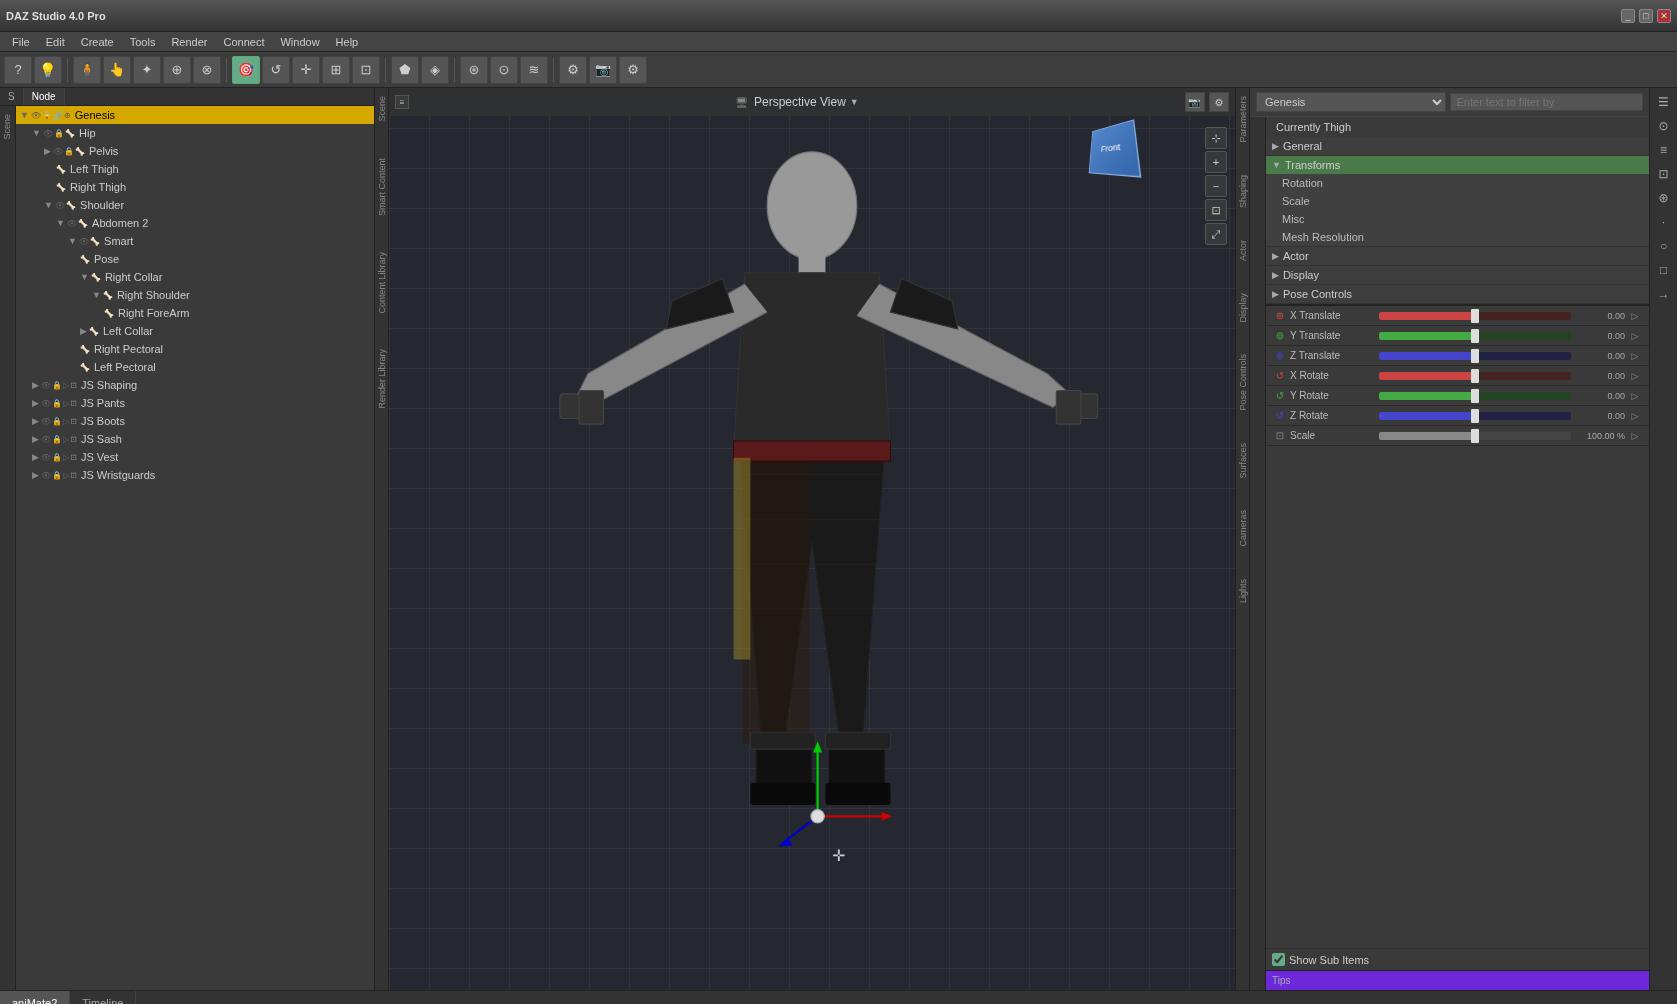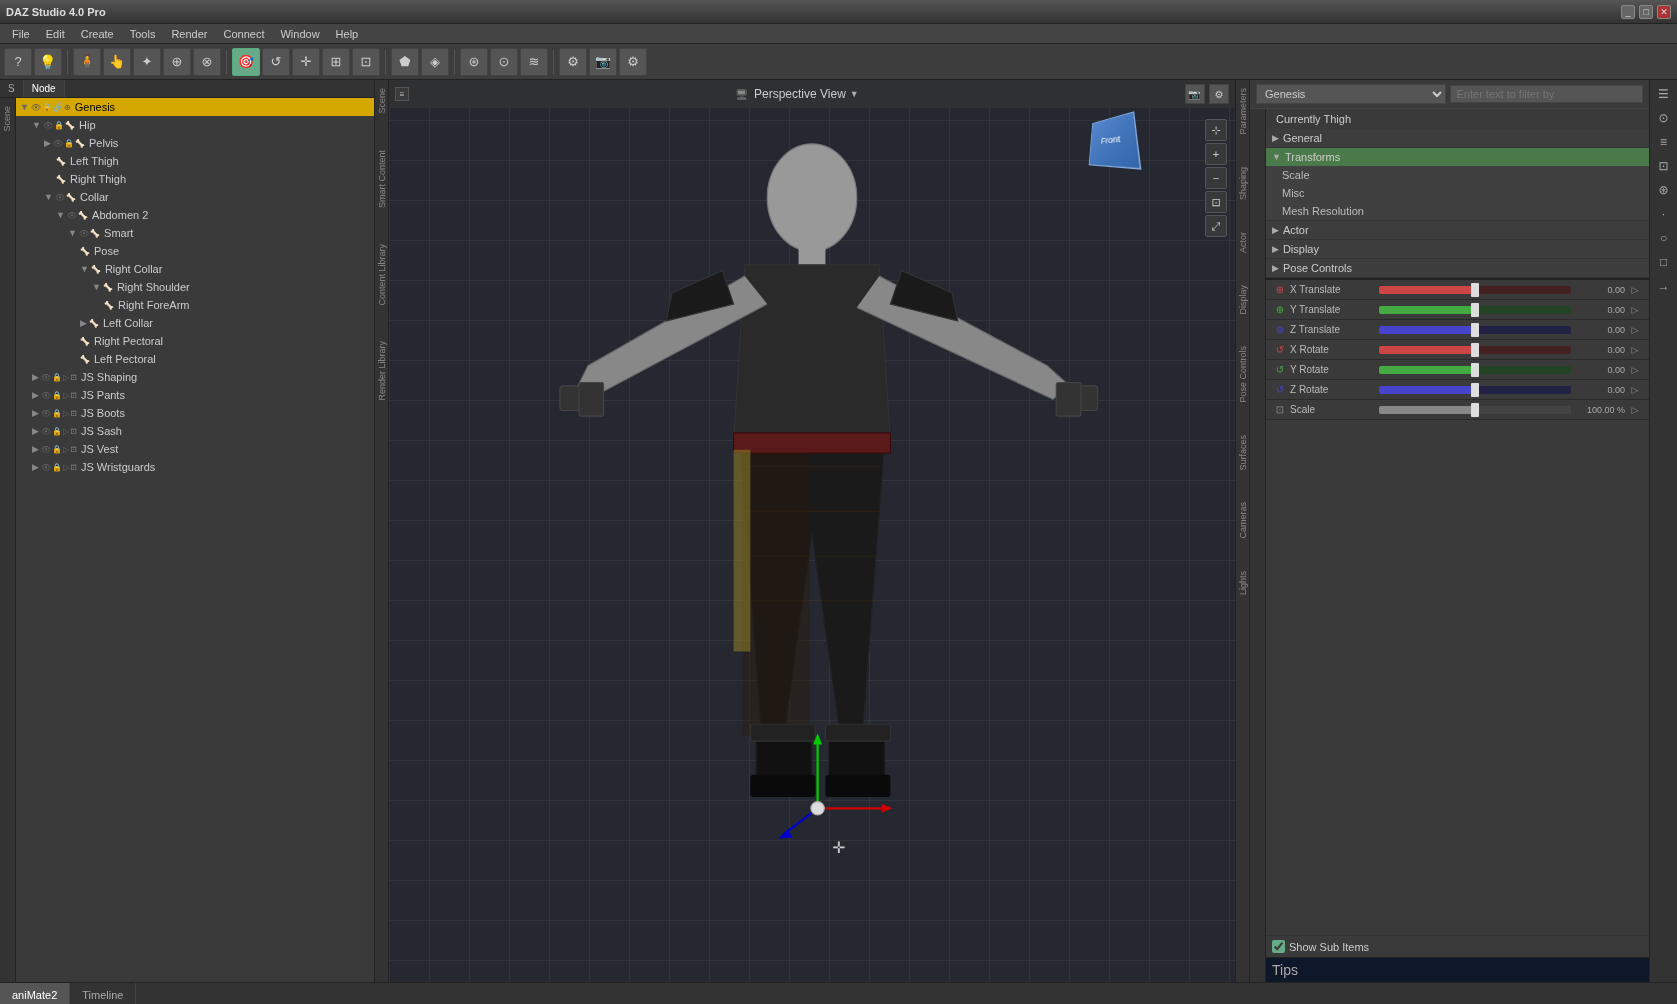--- a/index.html
+++ b/index.html
@@ -1,19 +1,19 @@
 <!DOCTYPE html>
 <html><head>
   <meta charset="utf-8">
   <style>
     * { box-sizing: border-box; margin: 0; padding: 0; }
     body { background: #3a3a3a; color: #ccc; font-family: Arial, sans-serif; font-size: 11px; width: 1677px; height: 1004px; overflow: hidden; }
 
     
-    #titlebar { background: linear-gradient(to bottom, #555, #333); height: 24px; display: flex; align-items: center; padding: 0 6px; border-bottom: 1px solid #222; }
+    #titlebar { background: linear-gradient(to bottom, #555, #333); height: 32px; display: flex; align-items: center; padding: 0 6px; border-bottom: 1px solid #222; }
     #titlebar .title { color: #ddd; font-size: 11px; font-weight: bold; flex: 1; }
     #titlebar .win-controls { display: flex; gap: 4px; }
     #titlebar .win-btn { width: 14px; height: 14px; border-radius: 2px; border: 1px solid #888; background: #666; display: flex; align-items: center; justify-content: center; font-size: 9px; cursor: pointer; color: #ddd; }
 
     
     #menubar { background: #444; height: 20px; display: flex; align-items: center; padding: 0 4px; border-bottom: 1px solid #222; }
     .menu-item { color: #ccc; font-size: 11px; padding: 2px 8px; cursor: pointer; }
 
     
     #toolbar { background: #3d3d3d; height: 36px; display: flex; align-items: center; padding: 0 4px; border-bottom: 1px solid #222; gap: 2px; }
@@ -85,21 +85,21 @@
 
     
     #viewport-side-icons { position: absolute; right: 0; top: 28px; display: flex; flex-direction: column; gap: 2px; padding: 4px; }
     .viewport-icon { width: 22px; height: 22px; background: rgba(60,60,60,0.8); border: 1px solid #555; display: flex; align-items: center; justify-content: center; cursor: pointer; color: #ccc; font-size: 11px; border-radius: 2px; }
 
     
     #show-sub { display: flex; align-items: center; gap: 4px; padding: 4px 6px; font-size: 11px; color: #ccc; border-top: 1px solid #333; }
     #show-sub input { accent-color: #6a8; }
 
     
-    #tips { background: #0f172a; padding: 4px 6px; font-size: 14px; color: #aaa; border-top: 1px solid #222; }
+    #tips { background: #6d28d9; padding: 4px 6px; font-size: 10px; color: #aaa; border-top: 1px solid #222; }
 
     
     .vpanel-label { writing-mode: vertical-rl; transform: rotate(180deg); font-size: 9px; color: #888; padding: 8px 2px; white-space: nowrap; }
 
     
     ::-webkit-scrollbar { width: 6px; }
     ::-webkit-scrollbar-track { background: #333; }
     ::-webkit-scrollbar-thumb { background: #555; border-radius: 3px; }
 
     .param-sub-item { padding: 2px 16px; height: 18px; display: flex; align-items: center; cursor: pointer; }
@@ -219,21 +219,21 @@
           <span class="indent" style="width:36px;"></span>
           <span style="font-size:8px;color:#888;margin-right:4px;">🦴</span>
           <span class="tree-label">Right Thigh</span>
         </div>
 
         <div class="tree-item">
           <span class="indent" style="width:24px;"></span>
           <span style="font-size:9px;color:#888;margin-right:2px;">▼</span>
           <span style="font-size:8px;color:#666;margin-right:1px;">👁</span>
           <span style="font-size:8px;color:#888;margin-right:4px;">🦴</span>
-          <span class="tree-label">Collar</span>
+          <span class="tree-label">Shoulder</span>
         </div>
 
         <div class="tree-item">
           <span class="indent" style="width:36px;"></span>
           <span style="font-size:9px;color:#888;margin-right:2px;">▼</span>
           <span style="font-size:8px;color:#666;margin-right:1px;">👁</span>
           <span style="font-size:8px;color:#888;margin-right:4px;">🦴</span>
           <span class="tree-label">Abdomen 2</span>
         </div>
 
@@ -489,20 +489,23 @@
             <span>General</span>
           </div>
         </div>
 
         <div class="param-group transforms-expanded">
           <div class="param-group-header" style="background:#4a7a4a;">
             <span class="tri">▼</span>
             <span>Transforms</span>
           </div>
           <div class="param-sub-item">
+            <span class="param-sub-item-label">Rotation</span>
+          </div>
+          <div class="param-sub-item">
             <span class="param-sub-item-label">Scale</span>
           </div>
           <div class="param-sub-item">
             <span class="param-sub-item-label">Misc</span>
           </div>
           <div class="param-sub-item">
             <span class="param-sub-item-label">Mesh Resolution</span>
           </div>
         </div>
 

